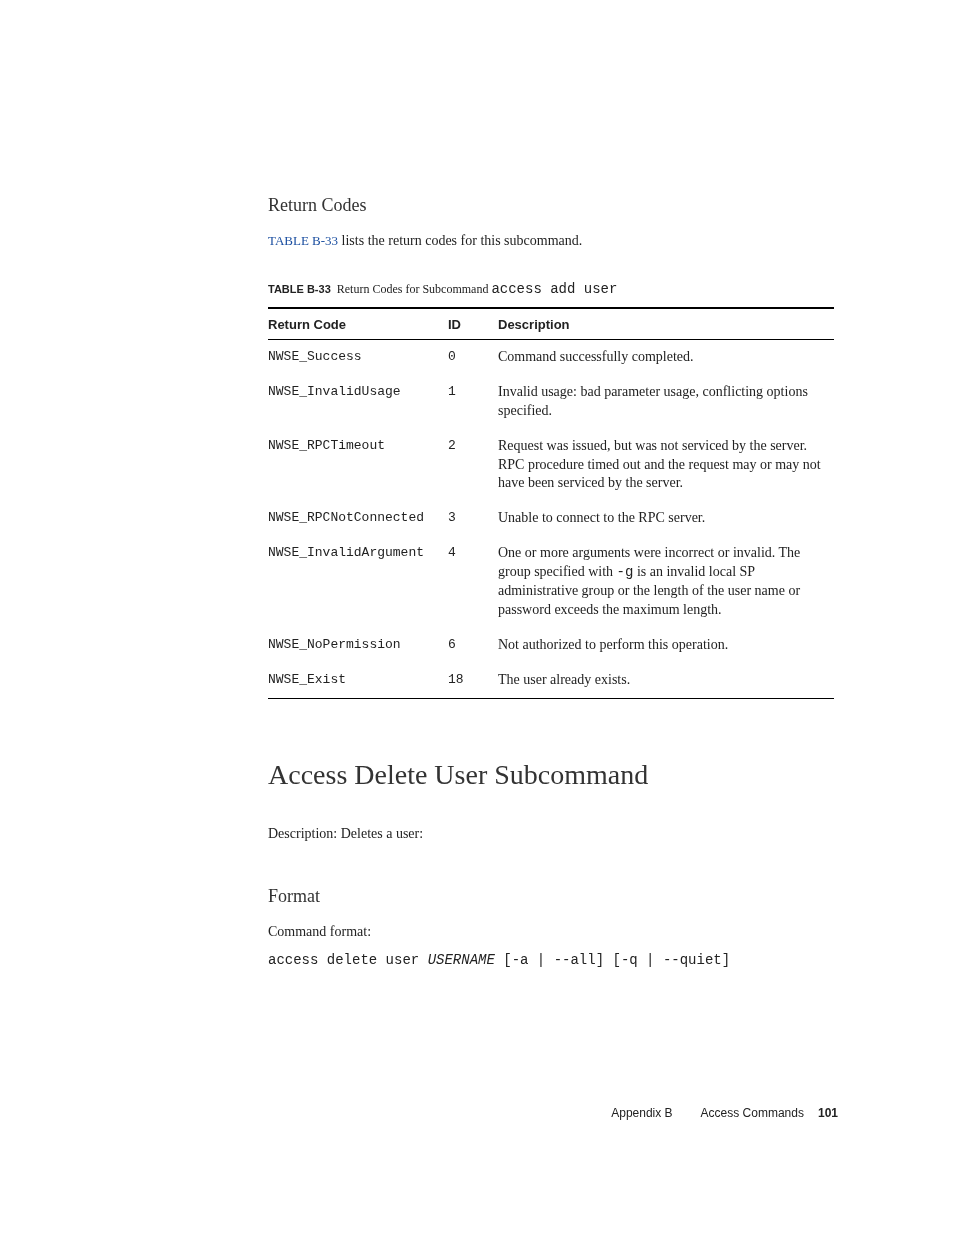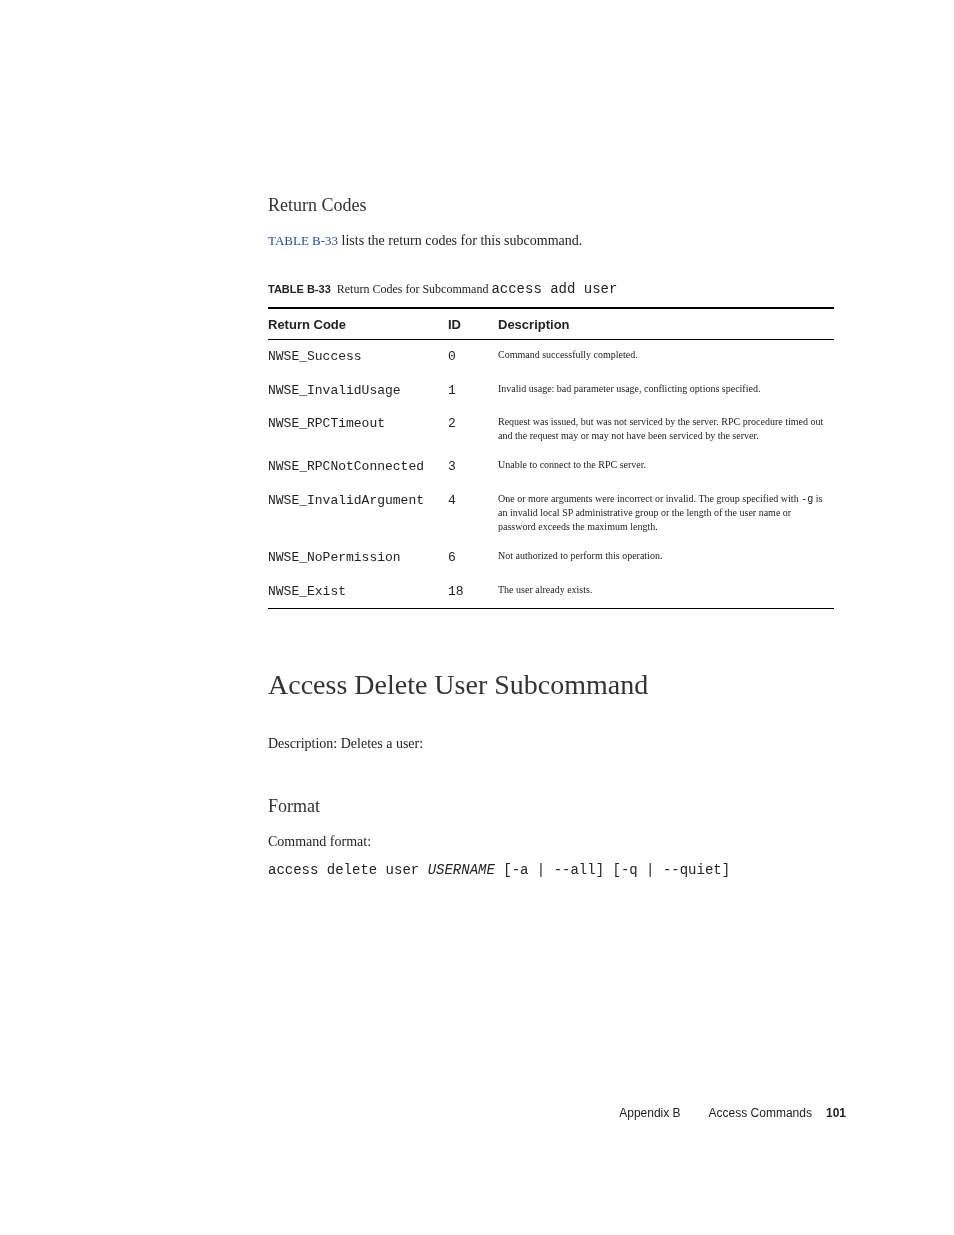--- a/index.html
+++ b/index.html
@@ -67,21 +67,21 @@
     font-family: Arial, Helvetica, sans-serif;
     font-weight: 700;
     font-size: 13px;
     padding: 8px 6px 7px 0;
     color: #222;
   }
   table.rc tbody td {
     vertical-align: top;
     padding: 8px 6px 8px 0;
     line-height: 1.35;
-    font-size: 10px;
+    font-size: 14px;
     color: #222;
   }
   table.rc tbody tr:last-child td {
     border-bottom: 1.5px solid #000;
   }
   table.rc td.code, table.rc td.id {
     font-family: "Courier New", Courier, monospace;
     font-size: 13px;
   }
   table.rc td.code { width: 180px; }
@@ -94,21 +94,21 @@
     font-size: 14px;
     margin-top: 6px;
     color: #222;
   }
   .cmd-line .ital {
     font-style: italic;
   }
   .footer {
     position: absolute;
     bottom: 115px;
-    right: 108px;
+    right: 116px;
     font-family: Arial, Helvetica, sans-serif;
     font-size: 12px;
     color: #222;
   }
   .footer .pnum {
     font-weight: 700;
     margin-left: 14px;
   }
   .footer .sep { margin: 0 14px; }
 </style>

